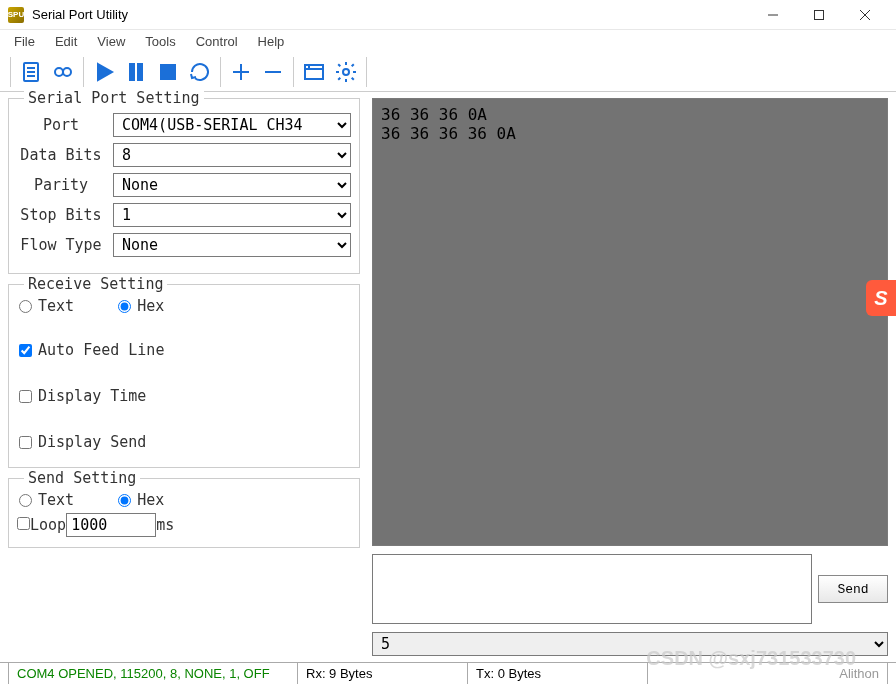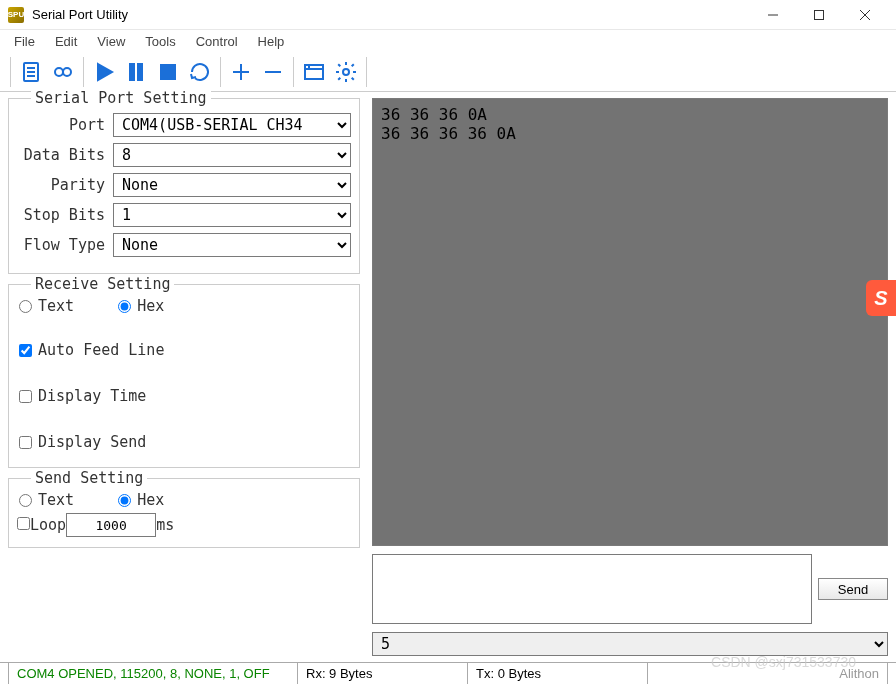--- a/index.html
+++ b/index.html
@@ -23,50 +23,50 @@
 .tool-btn svg { width: 24px; height: 24px; stroke: #1b6fd8; fill: none; stroke-width: 2; }
 .tool-btn.fill svg { fill: #1b6fd8; stroke: #1b6fd8; }
 
 
 .content { display: flex; height: 570px; }
 .left-col { width: 368px; padding: 6px 8px; font-family: Consolas, monospace; font-size: 15px; color: #333; }
 .right-col { flex: 1; display: flex; flex-direction: column; padding: 6px 8px 6px 4px; gap: 8px; }
 
 
 .group { border: 1px solid #ccc; margin-bottom: 10px; padding: 8px 8px 10px 8px; position: relative; }
-.group-title { position: absolute; top: -10px; left: 22px; background: #fff; padding: 0 4px; font-family: Consolas, monospace; font-size: 15px; color: #333; }
+.group-title { position: absolute; top: -10px; left: 15px; background: #fff; padding: 0 4px; font-family: Consolas, monospace; font-size: 15px; color: #333; }
 .row { display: flex; align-items: center; margin: 6px 0; }
-.row-label { width: 96px; text-align: right; padding-right: 8px; font-family: Consolas, monospace; font-size: 15px; color: #333; }
+.row-label { width: 96px; text-align: center; padding-right: 8px; font-family: Consolas, monospace; font-size: 15px; color: #333; }
 .row select, .row input[type=text], .combo { flex: 1; height: 24px; border: 1px solid #7a7a7a; font-family: Consolas, monospace; font-size: 15px; padding: 0 4px; background: #fff; }
 .radio-row { display: flex; gap: 44px; padding: 4px 2px; }
 .radio-row label, .check-row label { font-family: Consolas, monospace; font-size: 15px; color: #333; display: flex; align-items: center; gap: 6px; }
 .check-row { padding: 6px 2px; margin-top: 16px; }
 input[type=radio], input[type=checkbox] { width: 13px; height: 13px; }
 
 
 .send-row { display: flex; align-items: center; gap: 0; }
-.spinner { width: 90px; height: 24px; border: 1px solid #7a7a7a; font-family: Consolas, monospace; font-size: 13px; padding: 0 4px; text-align: center; }
+.spinner { width: 90px; height: 24px; border: 1px solid #7a7a7a; font-family: Consolas, monospace; font-size: 15px; padding: 0 4px; }
 
 
 .output-box { flex: 1; border: 1px solid #7a7a7a; padding: 6px 8px; font-family: Consolas, monospace; font-size: 16px; white-space: pre; color: #000; overflow: auto; background:#737373;}
 .input-area { display: flex; gap: 6px; }
 .input-box { flex: 1; height: 70px; border: 1px solid #7a7a7a; background: #fff; resize: none; font-family: Consolas, monospace; }
-.send-btn { width: 70px; height: 22px; align-self: center; border: 1px solid #888; background: linear-gradient(#fff,#e8e8e8); font-family: Liberation Sans, sans-serif; font-size: 13px; }
+.send-btn { width: 70px; height: 28px; align-self: center; border: 1px solid #888; background: linear-gradient(#fff,#e8e8e8); font-family: Liberation Mono, monospace; font-size: 13px; }
 .history-combo { width: 100%; height: 24px; border: 1px solid #7a7a7a; font-family: Consolas, monospace; font-size: 15px; padding: 0 4px; }
 
 
 .statusbar { height: 22px; display: flex; align-items: stretch; border-top: 1px solid #aaa; font-size: 13px; }
 .statusbar .cell { border-right: 1px solid #aaa; padding: 2px 8px; display: flex; align-items: center; }
 .statusbar .cell:first-child { color: #0a8500; min-width: 290px; border-left: 1px solid #aaa; margin-left: 8px;}
 .statusbar .cell.rx { min-width: 170px; }
 .statusbar .cell.tx { min-width: 180px; }
 .statusbar .cell.last { flex: 1; justify-content: flex-end; color: #999; border-right: 1px solid #aaa; margin-right: 8px;}
 
 
-.watermark { position: absolute; bottom: 24px; right: 40px; color: #c9c9c9; font-size: 14px; opacity: 0.7; pointer-events:none;}
+.watermark { position: absolute; bottom: 24px; right: 40px; color: #c9c9c9; font-size: 20px; opacity: 0.7; pointer-events:none;font-weight:bold;}
 .sidebadge { position: absolute; right: 0; top: 280px; width: 30px; height: 36px; background: #ff5a3c; border-radius: 6px 0 0 6px; color: #fff; display: flex; align-items: center; justify-content: center; font-weight: bold; font-size: 20px; font-style: italic; }
 
 select { appearance: auto; }
 </style>
 </head>
 <body>
 
 <div class="titlebar">
   <div class="app-icon">SPU</div>
   <div class="title">Serial Port Utility</div>

